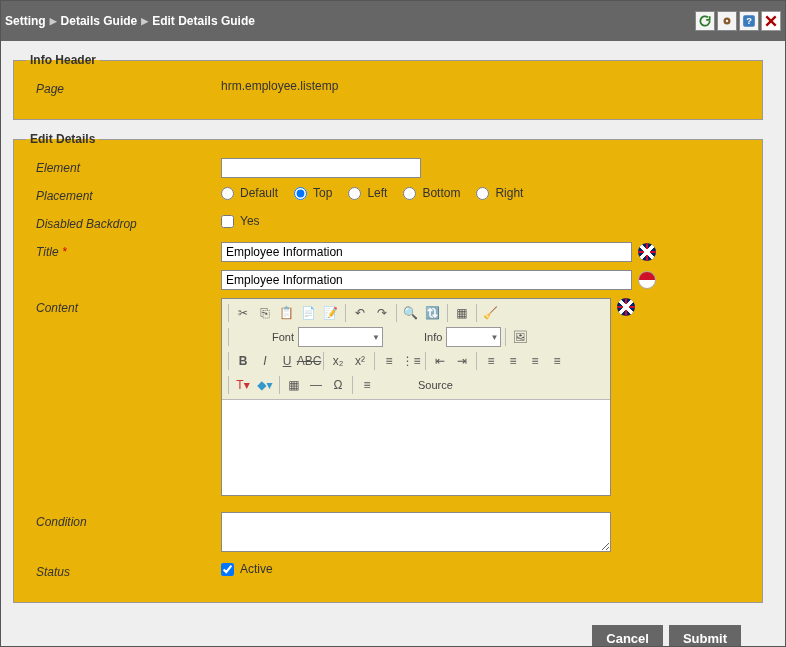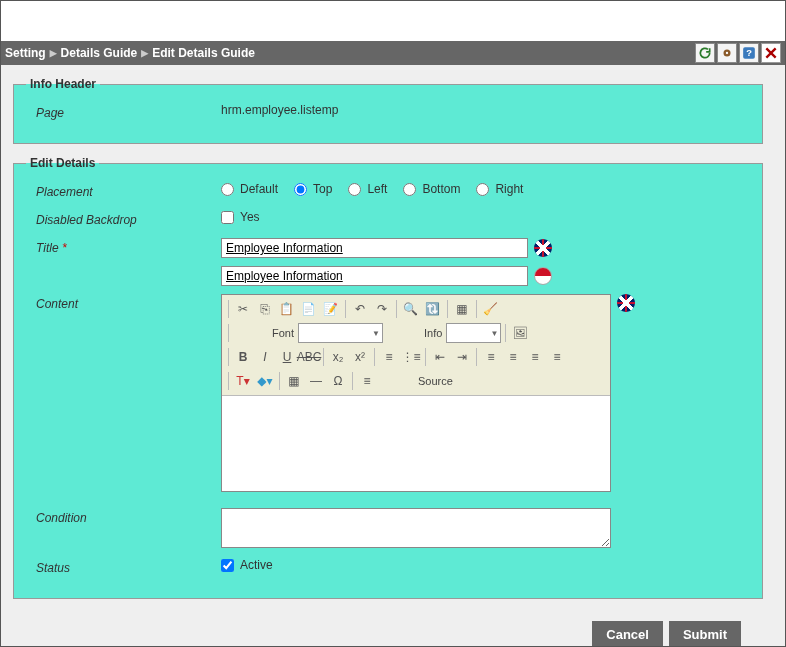--- a/index.html
+++ b/index.html
@@ -1,34 +1,34 @@
 <!DOCTYPE html>
 <html><head>
 <meta charset="utf-8">
 <style>
 * { box-sizing: border-box; margin: 0; padding: 0; }
 body { font-family: Arial, sans-serif; font-size: 12px; background: #fff; color: #333; }
 .window { width: 786px; height: 647px; border: 1px solid #555; position: relative; display: flex; flex-direction: column; }
-.titlebar { background: #666; color: #fff; height: 24px; display: flex; align-items: center; padding: 0 4px; font-size: 12px; margin-top: 40px; }
+.titlebar { background: #666; color: #fff; height: 40px; display: flex; align-items: center; padding: 0 4px; font-size: 12px; }
 .breadcrumb { display: flex; align-items: center; gap: 4px; font-weight: bold; }
 .bc-sep { font-size: 9px; color: #ccc; }
 .titlebar-actions { margin-left: auto; display: flex; gap: 2px; }
 .tb-btn { width: 20px; height: 20px; display: flex; align-items: center; justify-content: center; cursor: pointer; border: 1px solid #888; background: #f4f4f4; }
 .tb-btn.close { background: #fff; border: 1px solid #999; }
 .content-area { flex: 1; background: #efefef; padding: 12px 22px 12px 12px; overflow-y: scroll; position: relative; }
-fieldset { border: 1px solid #999; padding: 12px; margin-bottom: 12px; background: #5eead4; }
+fieldset { border: 1px solid #999; padding: 12px; margin-bottom: 12px; background: #eab308; }
 legend { font-size: 12px; padding: 0 4px; color: #333; font-weight: bold; }
 .form-row { display: flex; align-items: flex-start; margin-bottom: 6px; min-height: 22px; }
 .form-label { width: 195px; padding-left: 10px; padding-top: 3px; color: #333; font-style: italic; }
 .form-value { flex: 1; display: flex; align-items: center; gap: 6px; flex-wrap: wrap; }
 .req { color: #c00; }
 input[type=text] { border: 1px solid #888; height: 20px; padding: 1px 4px; font-size: 12px; background: #fff; }
 input.wide { width: 200px; }
 input.num { width: 100px; text-align: right; }
-input.title { width: 307px; text-decoration: underline; }
+input.title { width: 411px; }
 textarea { border: 1px solid #888; font-size: 12px; font-family: Arial; width: 390px; height: 40px; resize: both; background: #fff; }
 .radios label, .checks label { display: inline-flex; align-items: center; gap: 6px; margin-right: 10px; }
 .radios input, .checks input { width: 13px; height: 13px; }
 .flag { width: 18px; height: 18px; border-radius: 50%; display: inline-block; flex-shrink: 0; }
 .flag-uk { background: radial-gradient(circle, #012169 0%, #012169 100%); position: relative; overflow: hidden; }
 .flag-uk::before { content: ""; position: absolute; inset: 0; background: linear-gradient(45deg, transparent 42%, #fff 42%, #fff 58%, transparent 58%), linear-gradient(-45deg, transparent 42%, #fff 42%, #fff 58%, transparent 58%), linear-gradient(0deg, transparent 42%, #c8102e 42%, #c8102e 58%, transparent 58%), linear-gradient(90deg, transparent 42%, #c8102e 42%, #c8102e 58%, transparent 58%); }
 .flag-id { background: linear-gradient(to bottom, #ce1126 0%, #ce1126 50%, #fff 50%, #fff 100%); border: 1px solid #aaa; }
 .editor { border: 1px solid #888; width: 390px; background: #fff; }
 .editor-toolbar { background: #eeedd8; border-bottom: 1px solid #bbb; padding: 2px; }
 .tb-row { display: flex; align-items: center; gap: 2px; padding: 2px; flex-wrap: wrap; }
@@ -86,20 +86,26 @@
       <legend>Info Header</legend>
       <div class="form-row">
         <div class="form-label">Page</div>
         <div class="form-value">hrm.employee.listemp</div>
       </div>
     </fieldset>
 
     <fieldset>
       <legend>Edit Details</legend>
 
+      <div class="form-row">
+        <div class="form-label">Element</div>
+        <div class="form-value">
+            <input type="text" class="wide" value="" style="">
+          </div>
+      </div>
 
 
       <div class="form-row">
         <div class="form-label">Placement</div>
         <div class="form-value radios">
           <label>
               <input type="radio" name="pl" style="">
               <span>Default</span>
             </label>
           <label>

